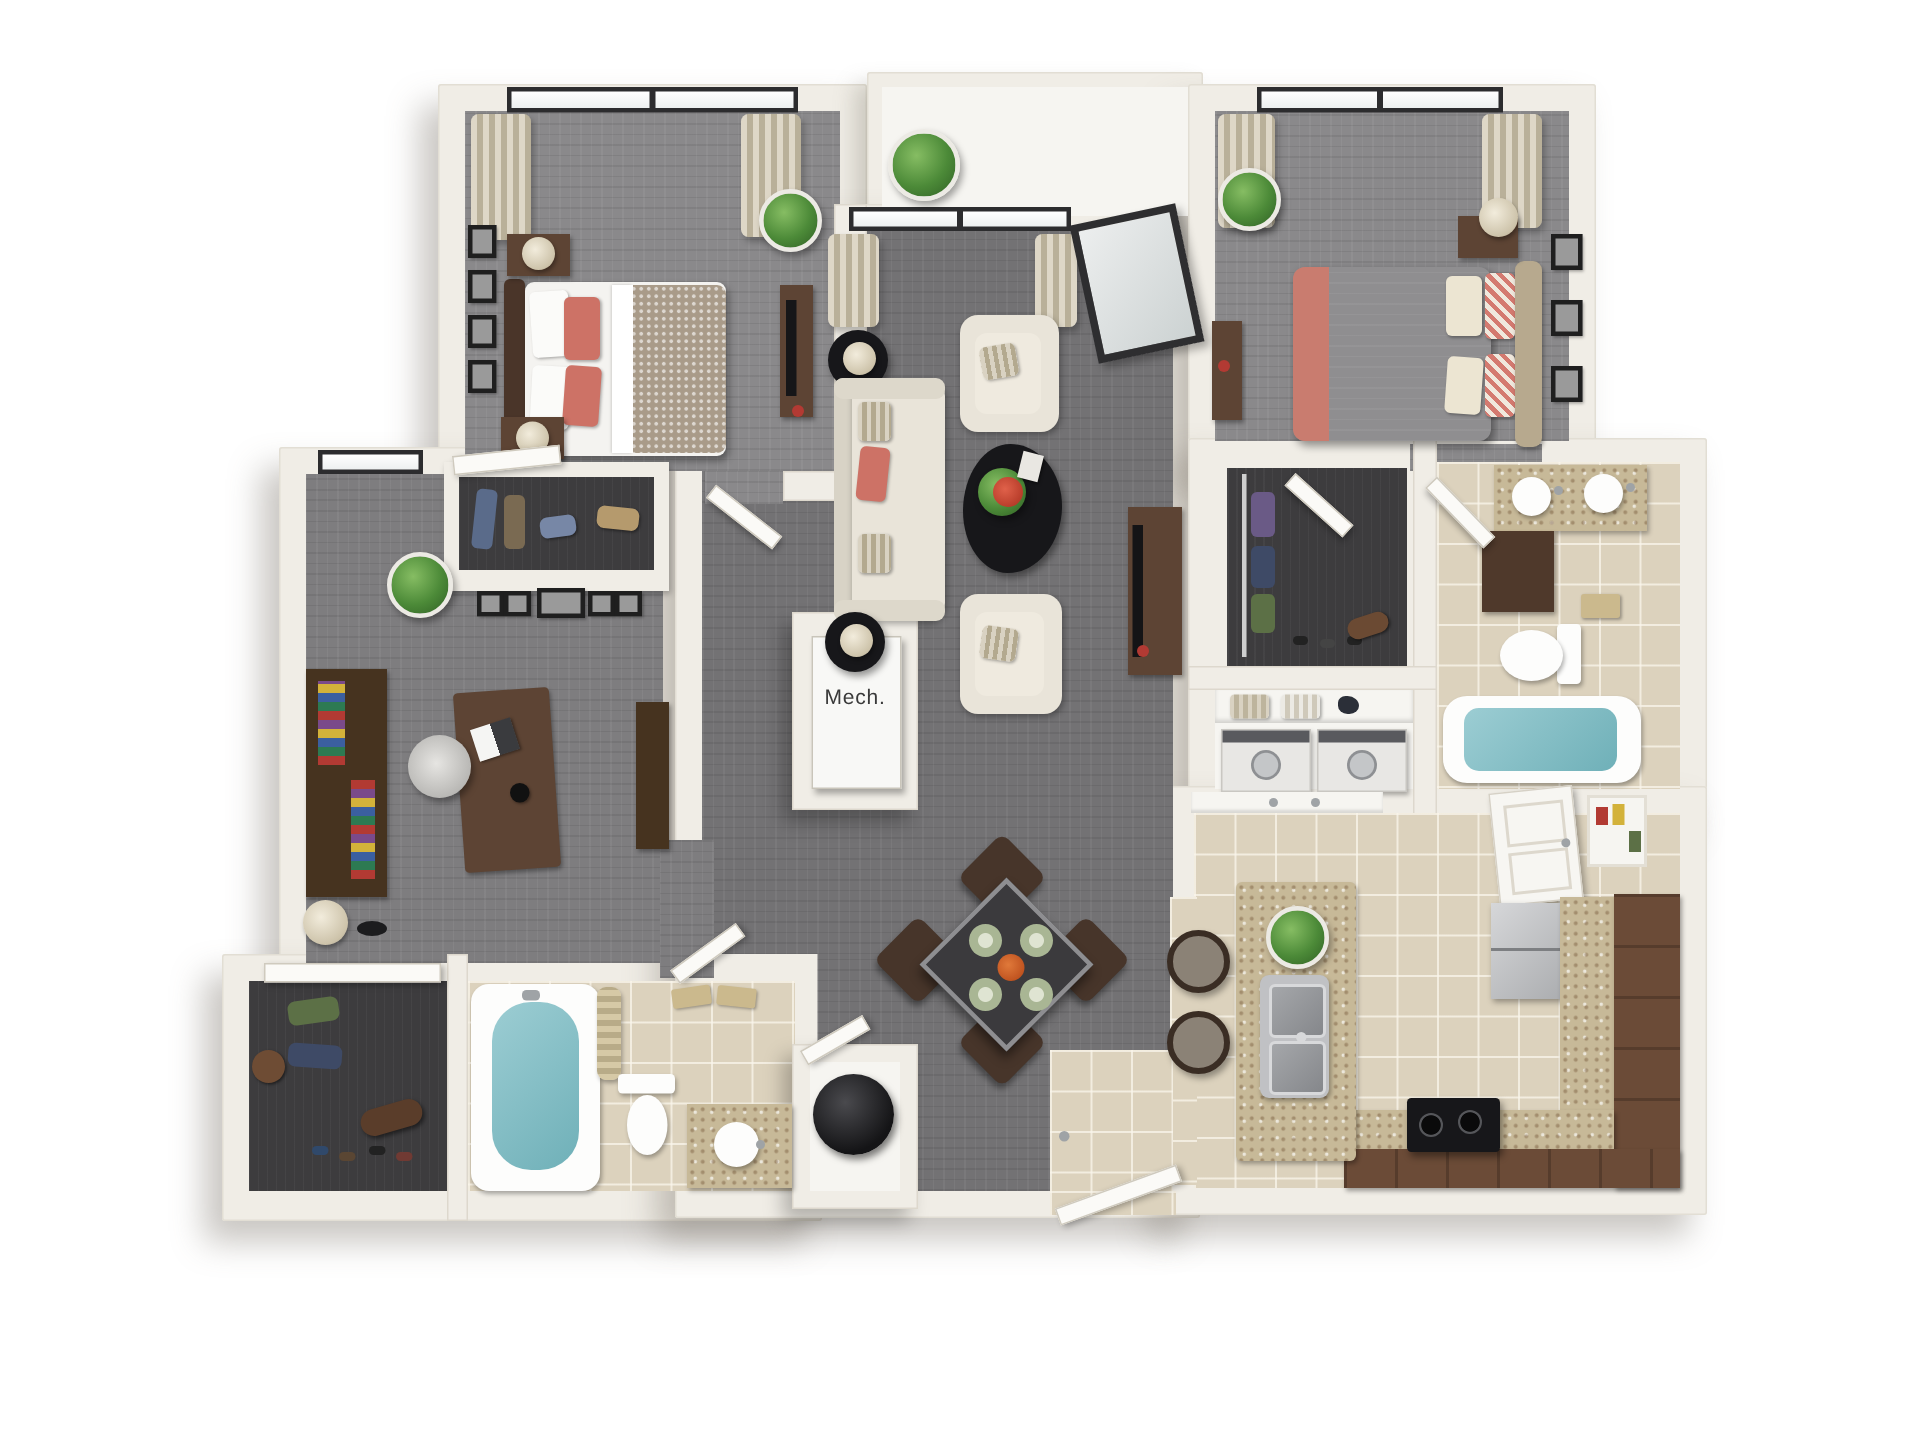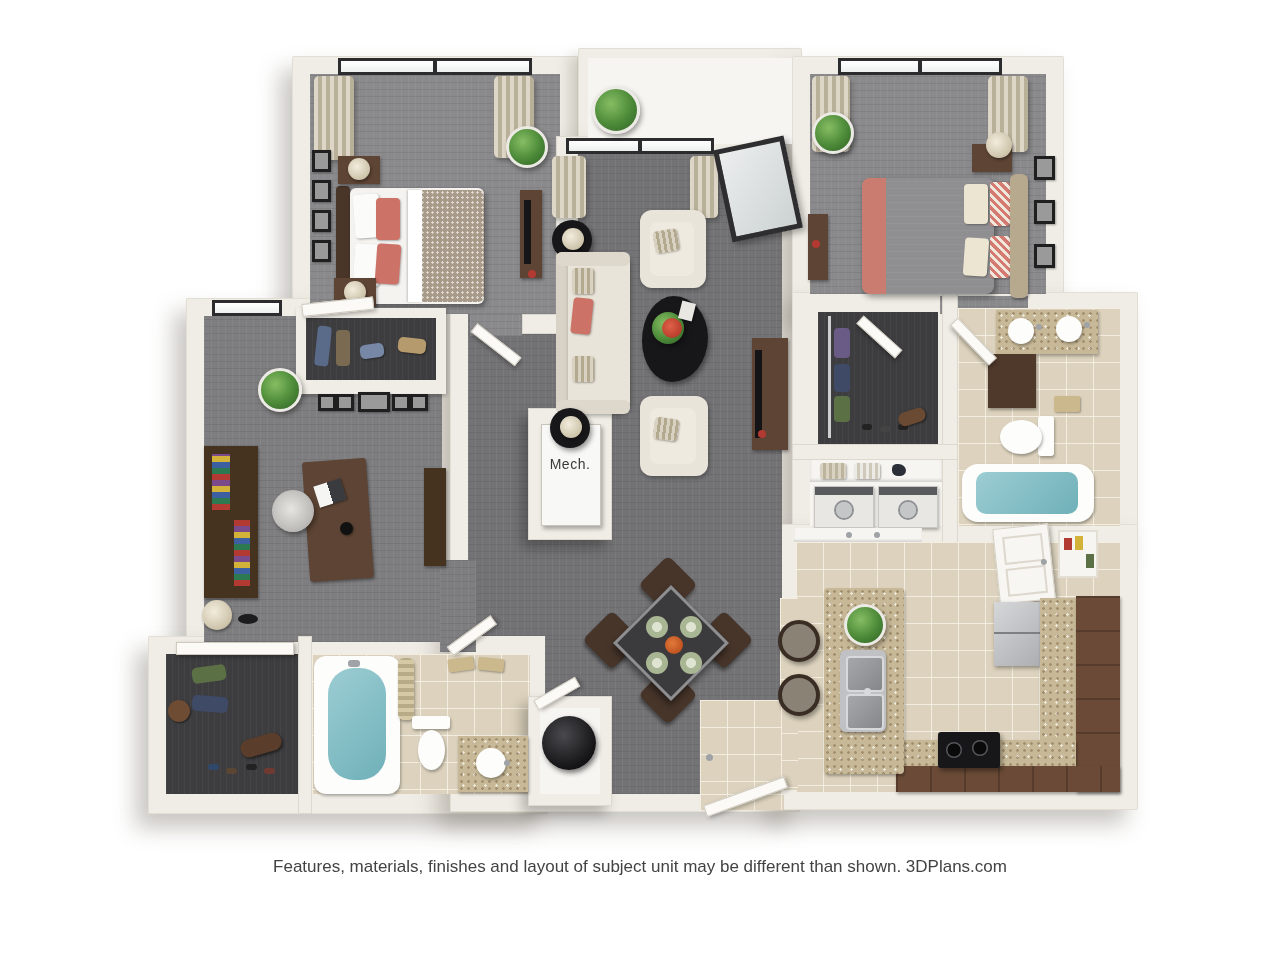--- a/index.html
+++ b/index.html
@@ -326,16 +326,15 @@
   <div class="towel" style="left:448px;top:658px;width:26px;height:13px;transform:rotate(-8deg);"></div>
   <div class="towel" style="left:478px;top:658px;width:26px;height:13px;transform:rotate(6deg);"></div>
   <div class="white-fix" style="left:412px;top:716px;width:38px;height:13px;border-radius:3px;"></div>
   <div class="white-fix" style="left:418px;top:730px;width:27px;height:40px;border-radius:50%;"></div>
   <div class="abs granite" style="left:458px;top:736px;width:70px;height:56px;"></div>
   <div class="white-fix" style="left:476px;top:748px;width:30px;height:30px;border-radius:50%;"></div>
   <div class="abs" style="left:504px;top:760px;width:6px;height:6px;border-radius:50%;background:#9fa3a6;"></div>
   <div class="door" style="left:450px;top:646px;width:52px;transform:rotate(-36deg);"></div>
 
   <div id="disclaimer">
-    <div>Features, materials, finishes and layout of subject unit may be different than shown. 3DPlans.com</div>
   </div>
 
 </div>
 
 </body></html>

